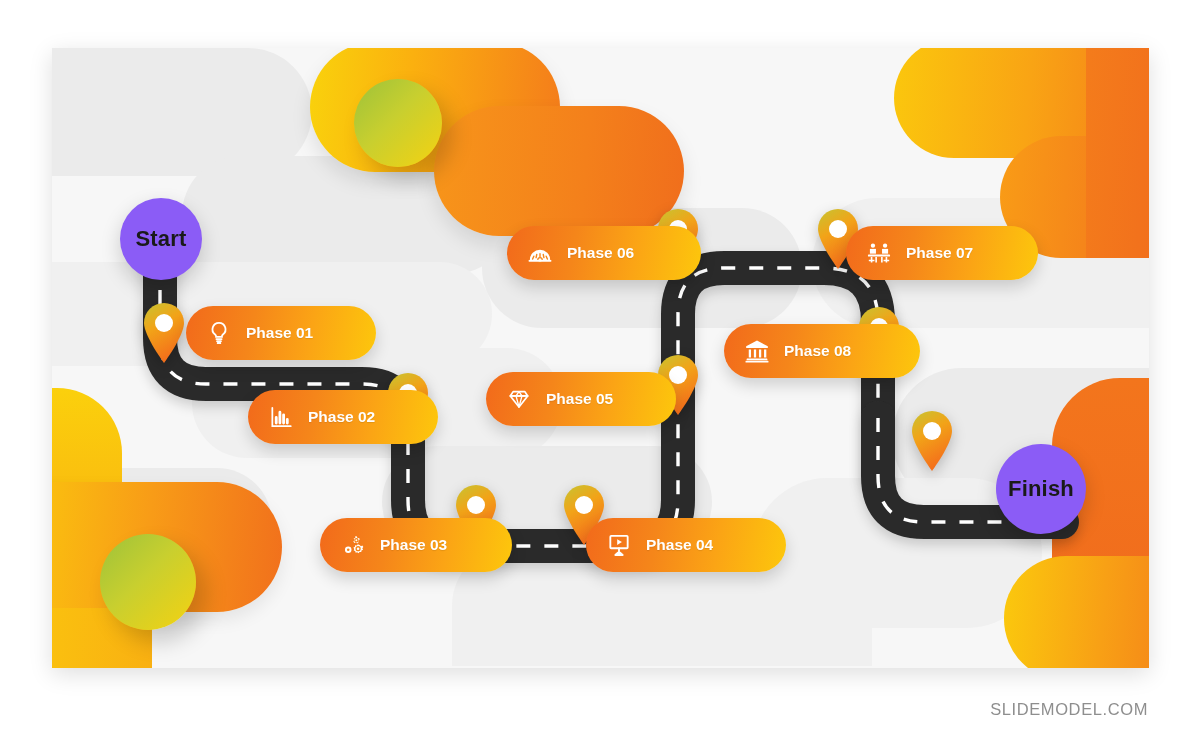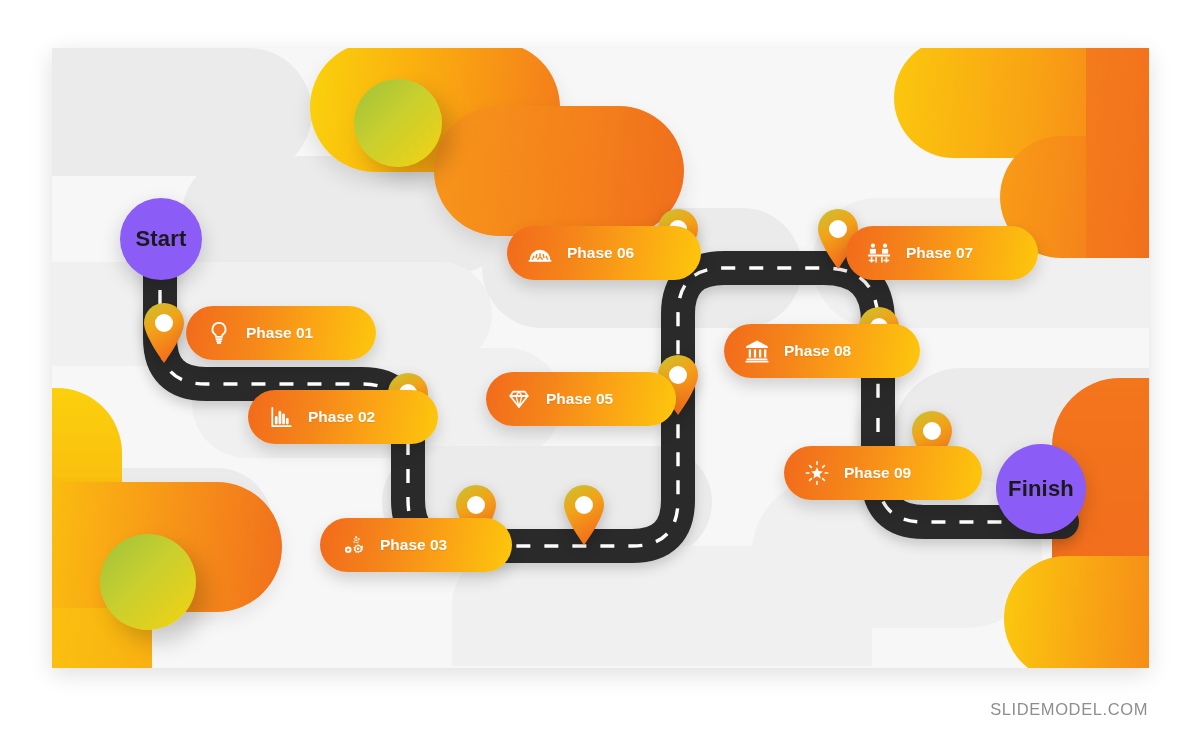--- a/index.html
+++ b/index.html
@@ -349,20 +349,30 @@
         <circle cx="15.1" cy="7.6" r="1.45" fill="none" stroke="#f5861a" stroke-width="1.1"></circle>
         <path d="M18.1 12.1l1.25 1.05 1.25-.75.95 1.35-.95 1.2.7 1.35-1.5.75-.15 1.45-1.65-.15-.85 1.2-1.3-.85-1.35.5-.5-1.55-1.35-.5.5-1.5-.8-1.25 1.4-.75.2-1.5 1.55.3 1-1.05z"></path>
         <circle cx="16.7" cy="15.4" r="1.8" fill="none" stroke="#f5861a" stroke-width="1.2"></circle>
         <circle cx="7.6" cy="16.4" r="3" fill="#fff"></circle>
         <circle cx="7.6" cy="16.4" r="1.2" fill="#f5861a"></circle>
       </svg>
     </span>
     <span class="lbl">Phase 03</span>
   </div>
 
+  <div class="pill" style="left:534px;top:470px;width:200px;">
+    <span class="ico">
+      <svg viewBox="0 0 24 24" fill="none" stroke="#fff" stroke-width="1.7" stroke-linecap="round" stroke-linejoin="round">
+        <rect x="4" y="3.6" width="16" height="11.4" rx="0.8"></rect>
+        <path d="M12 15v3.2M12 18.2l-3.4 3M12 18.2l3.4 3M8.6 21.2h6.8"></path>
+        <path d="M10.3 6.6l4.4 2.7-4.4 2.7z" fill="#fff" stroke="none"></path>
+      </svg>
+    </span>
+    <span class="lbl">Phase 04</span>
+  </div>
 
   <div class="pill" style="left:434px;top:324px;width:190px;">
     <span class="ico">
       <svg viewBox="0 0 24 24" fill="none" stroke="#fff" stroke-width="1.6" stroke-linejoin="round">
         <path d="M4 9.2h16L12 19.4 4 9.2z"></path>
         <path d="M6.6 5.2h10.8L20 9.2H4l2.6-4z"></path>
         <path d="M9.3 9.2l2.7-4 2.7 4M9.3 9.2L12 19.4l2.7-10.2" stroke-width="1.2"></path>
       </svg>
     </span>
     <span class="lbl">Phase 05</span>
@@ -403,28 +413,16 @@
       <svg viewBox="0 0 24 24" fill="#fff">
         <path d="M12 2.4L22 7.6v1.7H2V7.6z"></path>
         <path d="M4.4 10.6h2.1v7.4H4.4zM9.1 10.6h2.1v7.4H9.1zM13.8 10.6h2.1v7.4h-2.1zM18.5 10.6h2.1v7.4h-2.1z"></path>
         <rect x="2.4" y="19" width="19.2" height="1.5" rx=".4"></rect>
         <rect x="1.4" y="21" width="21.2" height="1.6" rx=".5"></rect>
       </svg>
     </span>
     <span class="lbl">Phase 08</span>
   </div>
 
-  <div class="pill" style="left:732px;top:398px;width:198px;">
-    <span class="ico">
-      <svg viewBox="0 0 24 24">
-        <path d="M12 6.6l1.6 3.6 3.8.4-2.9 2.6.9 3.8L12 15l-3.4 2 .9-3.8-2.9-2.6 3.8-.4z" fill="#fff"></path>
-        <g stroke="#fff" stroke-width="1.5" stroke-linecap="round">
-          <path d="M12 1.6v2.4M12 20v2.4M2.2 12h2.3M19.5 12h2.3"></path>
-          <path d="M5.1 5.1l1.7 1.7M17.2 17.2l1.7 1.7M18.9 5.1l-1.7 1.7M6.8 17.2l-1.7 1.7"></path>
-        </g>
-      </svg>
-    </span>
-    <span class="lbl">Phase 09</span>
-  </div>
 
 </div>
 
 <div id="footer">SLIDEMODEL.COM</div>
 
 </body></html>

